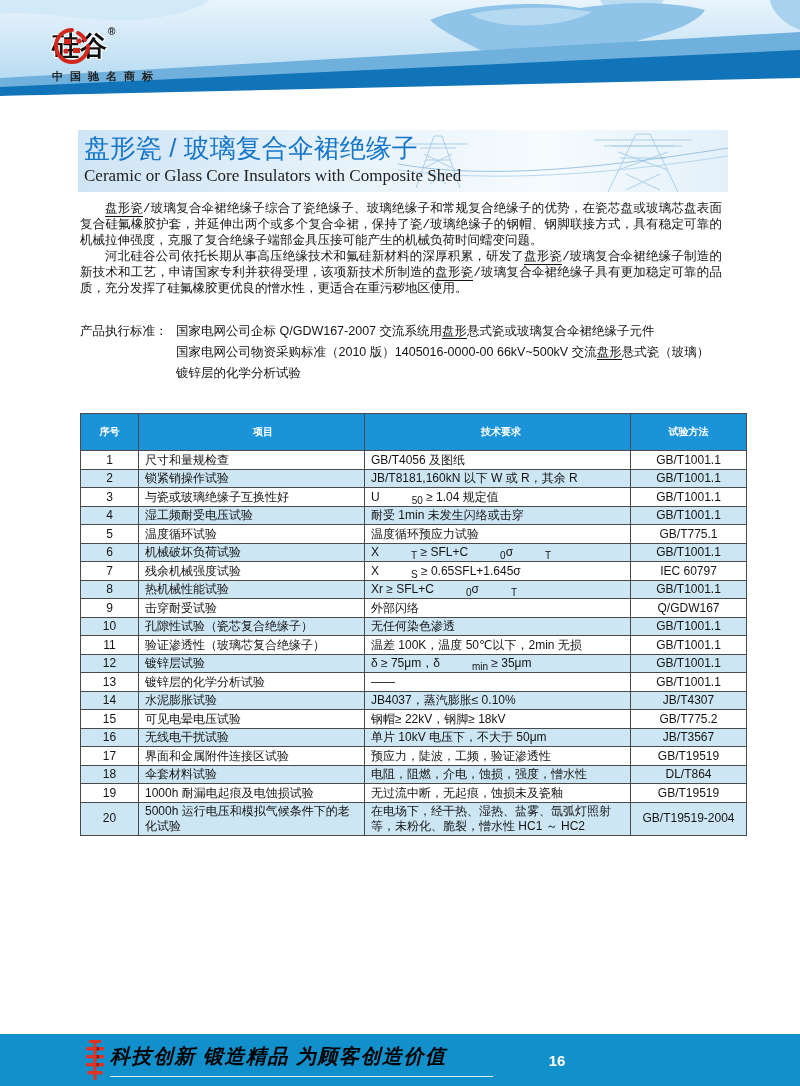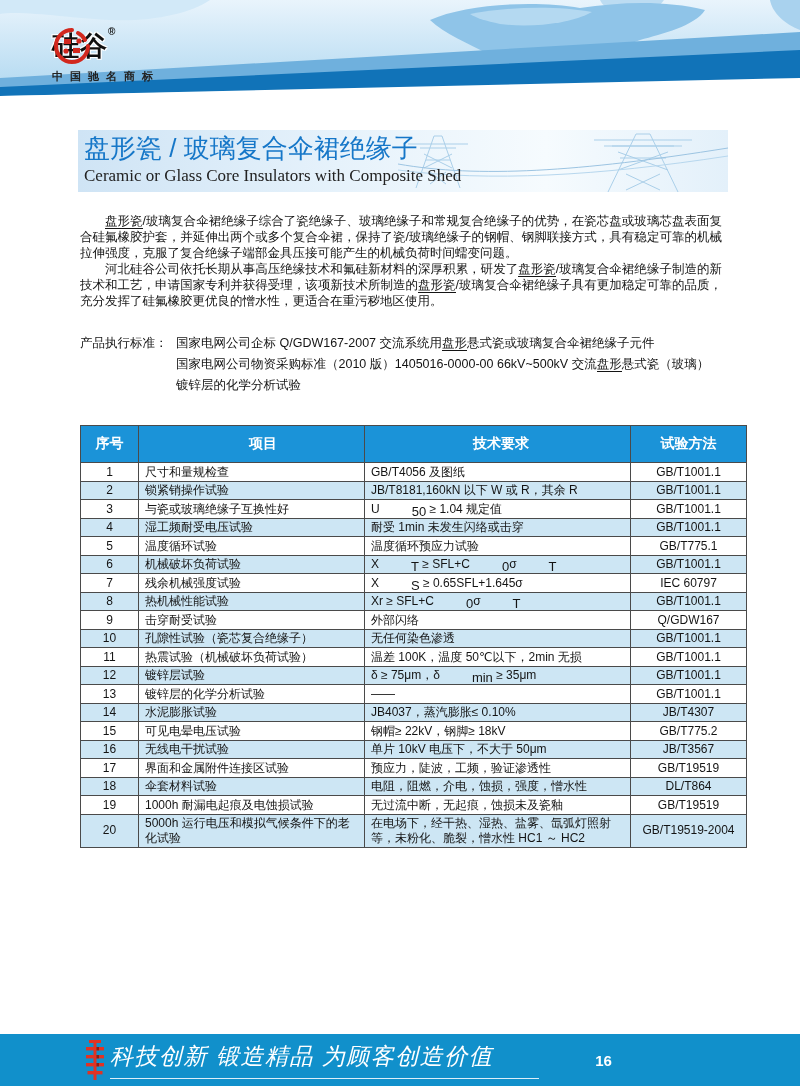--- a/index.html
+++ b/index.html
@@ -20,46 +20,46 @@
   
   .content{position:absolute;left:80px;top:130px;width:642px;}
   .banner{position:relative;margin-left:-2px;width:650px;height:62px;overflow:hidden;
           background:linear-gradient(90deg,#cfe4f5 0%,#e6f2fb 40%,#f6fbfe 72%,#e3f0fa 100%);}
   .banner svg{position:absolute;right:0;top:0;}
   .t-zh{position:relative;margin:2px 0 0 6px;font-size:26px;font-weight:normal;color:#1677c8;line-height:32px;}
   .t-en{position:relative;margin:0 0 0 6px;font-size:17px;color:#222;
         font-family:"Liberation Serif","DejaVu Serif",serif;line-height:24px;}
 
   
-  .paras{margin-top:21px;font-size:12.5px;line-height:16px;text-align:justify;}
+  .paras{margin-top:9px;font-size:12.5px;line-height:16px;text-align:justify;font-family:Liberation Mono, monospace;}
   .paras p{margin:0;text-indent:2em;}
   .u{border-bottom:1px solid #141414;}
   .standards{margin-top:24px;display:flex;font-size:12.5px;line-height:21px;}
   .std-label{flex:none;width:96px;}
   .std-lines{flex:1;}
   .std-lines div{margin:0;}
 
   
   table.spec{margin-top:29px;border-collapse:collapse;width:640px;table-layout:fixed;}
-  table.spec th{background:#1b93d8;color:#fff;font-weight:bold;font-size:14px;height:34px;
+  table.spec th{background:#1b93d8;color:#fff;font-weight:bold;font-size:10px;height:34px;
                 border:1px solid #4a4a4a;text-align:center;}
   table.spec td{border:1px solid #4a4a4a;font-size:12px;line-height:14.5px;padding:1.5px 6px;
                 vertical-align:middle;background:#fff;}
   table.spec tr.alt td{background:#cde6f4;}
   .c-no{width:55px;text-align:center;}
   .c-item{width:200px;padding-left:24px;}
   .c-req{width:256px;padding-left:8px;}
   .c-method{width:113px;text-align:center;}
-  sub{font-size:13px;line-height:0;padding-left:32px;}
+  sub{font-size:10px;line-height:0;padding-left:32px;}
 
   
   .footer{position:absolute;left:0;bottom:0;width:800px;height:52px;background:#1190cb;
           display:flex;align-items:center;}
   .footer-icon{margin-left:84px;width:22px;height:42px;flex:none;}
-  .slogan{margin-left:4px;color:#ffffff;font-size:23px;font-weight:normal;font-style:italic;letter-spacing:1.5px;
+  .slogan{margin-left:4px;color:#000000;font-size:20px;font-weight:bold;font-style:italic;letter-spacing:1.5px;
           border-bottom:1px solid #dceff9;padding:0 46px 6px 0;}
   .page-num{margin-left:56px;color:#fff;font-size:15px;font-weight:bold;}
 </style>
 </head>
 <body>
 
 <div class="page">
 
   <div class="topbar">
     <svg width="800" height="96" viewBox="0 0 800 96">
@@ -209,21 +209,21 @@
             <td class="c-method"><span>Q/GDW167</span></td>
           </tr>
           <tr class="alt">
             <td class="c-no"><span>10</span></td>
             <td class="c-item"><span>孔隙性试验（瓷芯复合绝缘子）</span></td>
             <td class="c-req"><span>无任何染色渗透</span></td>
             <td class="c-method"><span>GB/T1001.1</span></td>
           </tr>
           <tr>
             <td class="c-no"><span>11</span></td>
-            <td class="c-item"><span>热震试验（机械破坏负荷试验）</span></td>
+            <td class="c-item"><span>验证渗透性（玻璃芯复合绝缘子）</span></td>
             <td class="c-req"><span>温差 100K，温度 50℃以下，2min 无损</span></td>
             <td class="c-method"><span>GB/T1001.1</span></td>
           </tr>
           <tr class="alt">
             <td class="c-no"><span>12</span></td>
             <td class="c-item"><span>镀锌层试验</span></td>
             <td class="c-req"><span>δ ≥ 75μm，δ</span><sub>min</sub><span> ≥ 35μm</span></td>
             <td class="c-method"><span>GB/T1001.1</span></td>
           </tr>
           <tr>

